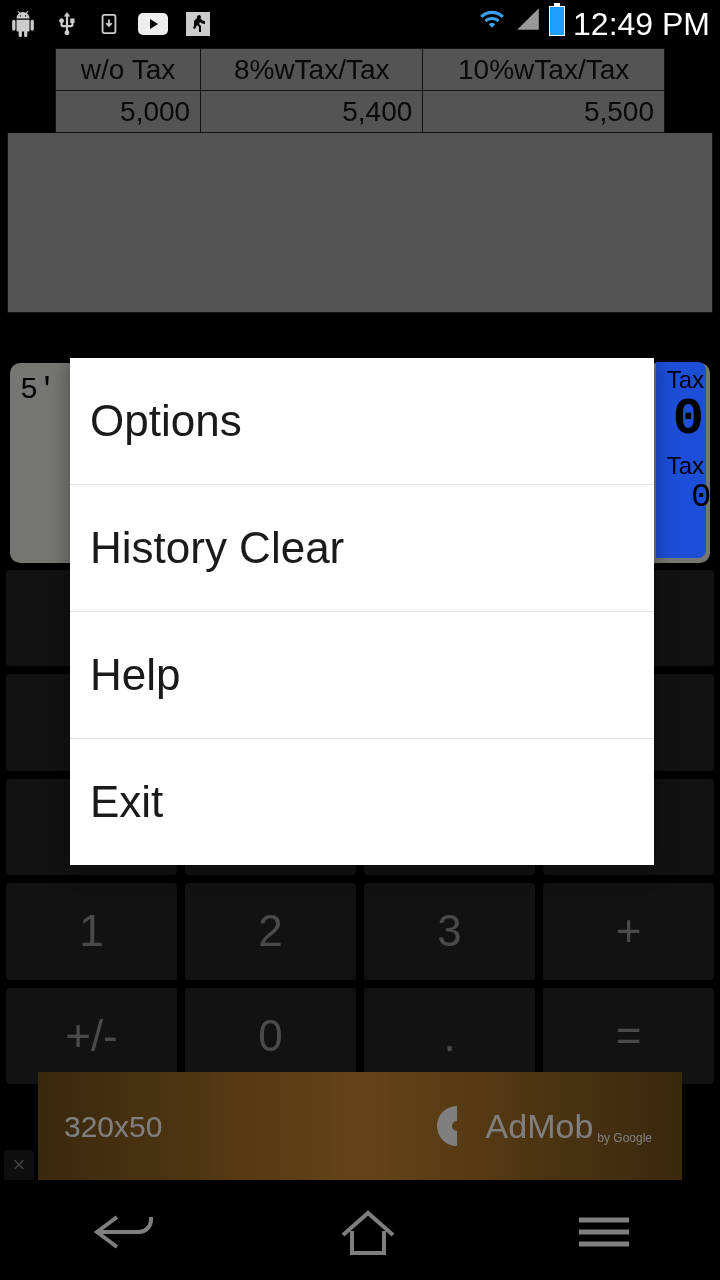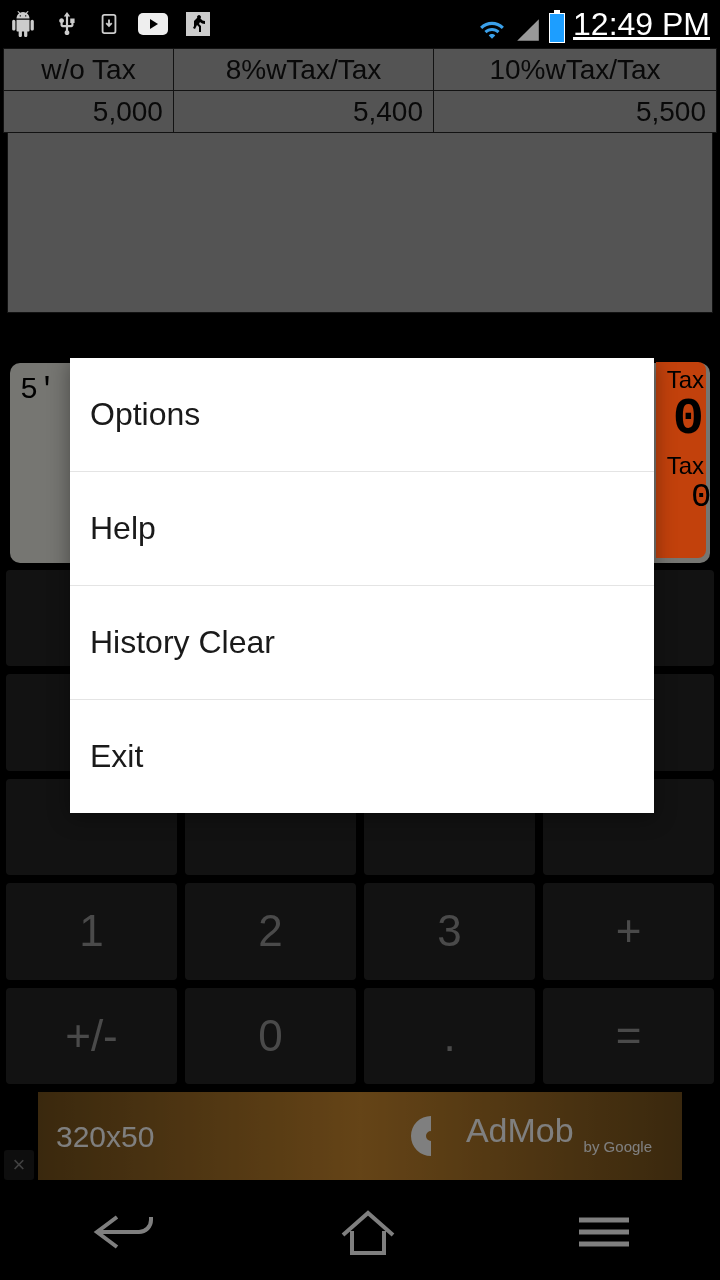--- a/index.html
+++ b/index.html
@@ -1,46 +1,46 @@
 <!DOCTYPE html>
 <html><head>
 <meta charset="utf-8">
 <style>
   * { margin: 0; padding: 0; box-sizing: border-box; }
   html, body { width: 720px; height: 1280px; background: #000; font-family: sans-serif; overflow: hidden; position: relative; }
   .status-bar { height: 48px; display: flex; align-items: center; justify-content: space-between; padding: 0 10px; color: #fff; }
   .status-left { display: flex; gap: 18px; align-items: center; }
-  .status-right { display: flex; gap: 8px; align-items: flex-end; text-decoration: underline; }
+  .status-right { display: flex; gap: 8px; align-items: flex-start; }
   .status-icon { font-size: 26px; }
   .clock { font-size: 32px; font-weight: 400; }
   .battery { width: 16px; height: 30px; background: #1d9eff; border: 1px solid #fff; position: relative; }
   .battery::before { content:""; position:absolute; top:-4px; left:4px; width:6px; height:3px; background:#fff; }
 
-  .tax-table { width: 714px; margin: 0 auto; border-collapse: collapse; background: #999; padding-left: 48px; }
+  .tax-table { width: 610px; margin: 0 auto; border-collapse: collapse; background: #999; padding-left: 48px; }
   .tax-table th, .tax-table td { border: 1px solid #222; padding: 2px 10px; font-size: 28px; text-align: center; color: #111; font-weight: 400; }
   .tax-table th { height: 42px; }
   .tax-table td { text-align: right; height: 42px; margin-left: 40px; }
   .tax-filler { height: 180px; background: #999; border: 1px solid #222; border-top: none; width: 706px; margin: 0 auto; }
 
   .display-area { position: absolute; top: 363px; left: 10px; right: 10px; height: 200px; background: #d8d8d0; border-radius: 10px; padding: 10px; font-family: 'Courier New', monospace; }
 
   .keypad { position: absolute; top: 570px; left: 6px; right: 6px; bottom: 196px; display: grid; grid-template-columns: repeat(4, 1fr); grid-template-rows: repeat(5, 1fr); gap: 8px; }
   .key { background: #222; color: #888; display: flex; align-items: center; justify-content: center; font-size: 44px; border-radius: 4px; }
 
-  .ad-banner { position: absolute; bottom: 100px; left: 38px; right: 38px; height: 88px; background: linear-gradient(90deg, #6a4a1a, #b87c2a, #6a4a1a); display: flex; align-items: center; padding-left: 18px; color: #e8e8e8; }
+  .ad-banner { position: absolute; bottom: 100px; left: 38px; right: 38px; height: 108px; background: linear-gradient(90deg, #6a4a1a, #b87c2a, #6a4a1a); display: flex; align-items: center; padding-left: 26px; color: #e8e8e8; }
   .ad-banner .txt { font-size: 30px; line-height: 1.1; }
-  .ad-banner .admob { position: absolute; right: 30px; display: flex; gap: 10px; }
+  .ad-banner .admob { position: absolute; right: 30px; display: flex; align-items: center; gap: 4px; }
   .ad-close { position: absolute; bottom: 100px; left: 4px; width: 30px; height: 30px; background: #1a1a1a; color: #777; display:flex; align-items:center; justify-content:center; font-size:22px; border-radius:3px; }
 
   .nav-bar { position: absolute; bottom: 0; left: 0; right: 0; height: 96px; background: #000; display: flex; align-items: center; justify-content: space-around; }
   .nav-btn { color: #e8e8e8; font-size: 50px; }
 
   .overlay { position: absolute; top: 48px; left: 0; right: 0; bottom: 0; background: rgba(0,0,0,0.45); }
   .menu-dialog { position: absolute; top: 358px; left: 70px; width: 584px; background: #fff; box-shadow: 0 4px 20px rgba(0,0,0,0.4); }
-  .menu-item { padding: 38px 20px; font-size: 32px; color: #1a1a1a; border-bottom: 1px solid #e4e4e4; font-weight: 300; }
+  .menu-item { padding: 38px 20px; font-size: 44px; color: #1a1a1a; border-bottom: 1px solid #e4e4e4; font-weight: 300; }
   .menu-item:last-child { border-bottom: none; }
 
   svg { display: block; }
 </style>
 </head>
 <body>
 
 <div class="status-bar">
   <div class="status-left">
     <span class="status-icon">
@@ -134,21 +134,21 @@
 <div class="ad-close">×</div>
 <div class="ad-banner">
   <div class="txt">
     <div>320x50</div>
   </div>
   <div class="admob">
     <svg width="50" height="50" viewBox="0 0 50 50">
         <path d="M25 5a20 20 0 1 0 0 40V30a5 5 0 1 1 0-10V5z" fill="#e8e8e8"></path>
       </svg>
     <span style="font-size:34px">AdMob</span>
-    <span style="font-size:15px; align-self:flex-end; padding-bottom:6px">by Google</span>
+    <span style="font-size:12px; align-self:flex-end; padding-bottom:6px">by Google</span>
   </div>
 </div>
 
 <div class="nav-bar">
   <div class="nav-btn">
     <svg width="70" height="50" viewBox="0 0 70 50" fill="none" stroke="#e8e8e8" stroke-width="4">
         <path d="M28 10 L8 25 L28 40 M8 25 H50 a12 12 0 0 0 12-12 V10"></path>
       </svg>
   </div>
   <div class="nav-btn">
@@ -160,25 +160,25 @@
     <svg width="54" height="40" viewBox="0 0 54 40" stroke="#e8e8e8" stroke-width="5">
         <line x1="2" y1="8" x2="52" y2="8"></line>
         <line x1="2" y1="20" x2="52" y2="20"></line>
         <line x1="2" y1="32" x2="52" y2="32"></line>
       </svg>
   </div>
 </div>
 
 <div class="overlay"></div>
 
-<div style="position:absolute; top:362px; right:14px; width:50px; background:#c2410c; height:196px; border-radius:0 8px 8px 0; padding:4px 2px; text-align:right;">
+<div style="position:absolute; top:362px; right:14px; width:50px; background:#1d4ed8; height:196px; border-radius:0 8px 8px 0; padding:4px 2px; text-align:right;">
   <div style="font-size:24px">Tax</div>
   <div style="font-family:'Courier New',monospace; font-size:52px; font-weight:bold; line-height:1;">0</div>
   <div style="font-size:24px; margin-top:6px">Tax</div>
   <div style="font-family:'Courier New',monospace; font-size:34px; font-weight:normal; line-height:1;margin-left:33px;">00</div>
 </div>
 
 <div class="menu-dialog">
   <div class="menu-item">Options</div>
+  <div class="menu-item">History Clear</div>
   <div class="menu-item">Help</div>
-  <div class="menu-item">History Clear</div>
   <div class="menu-item">Exit</div>
 </div>
 
 </body></html>

